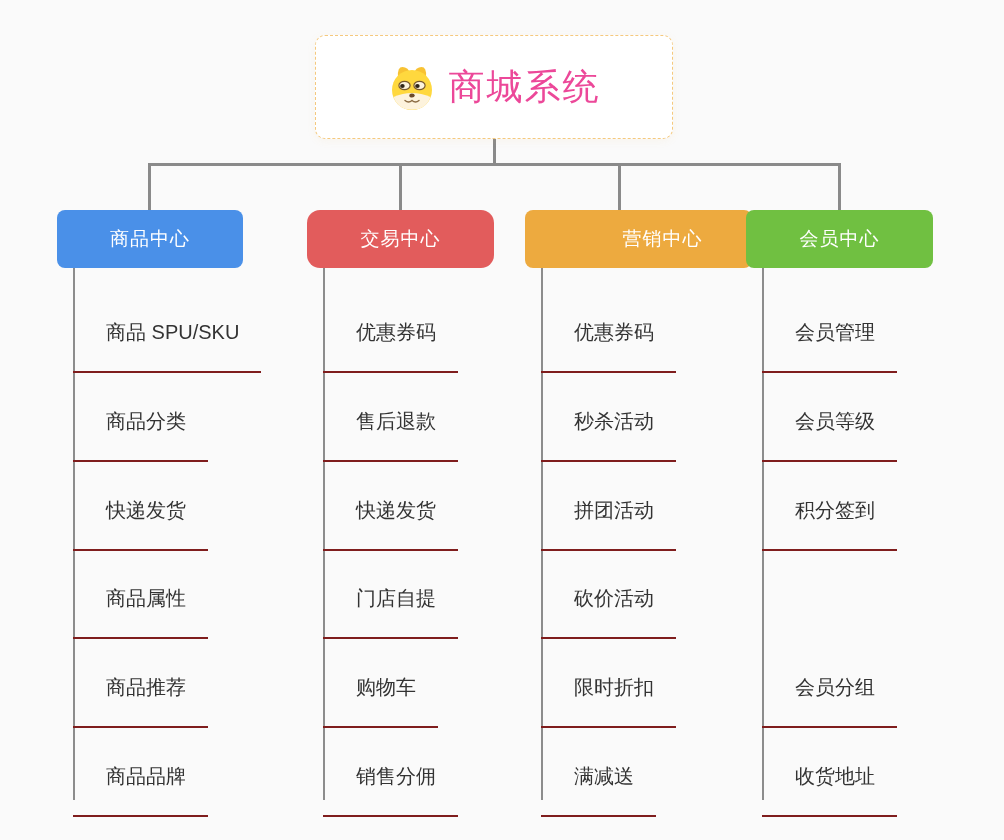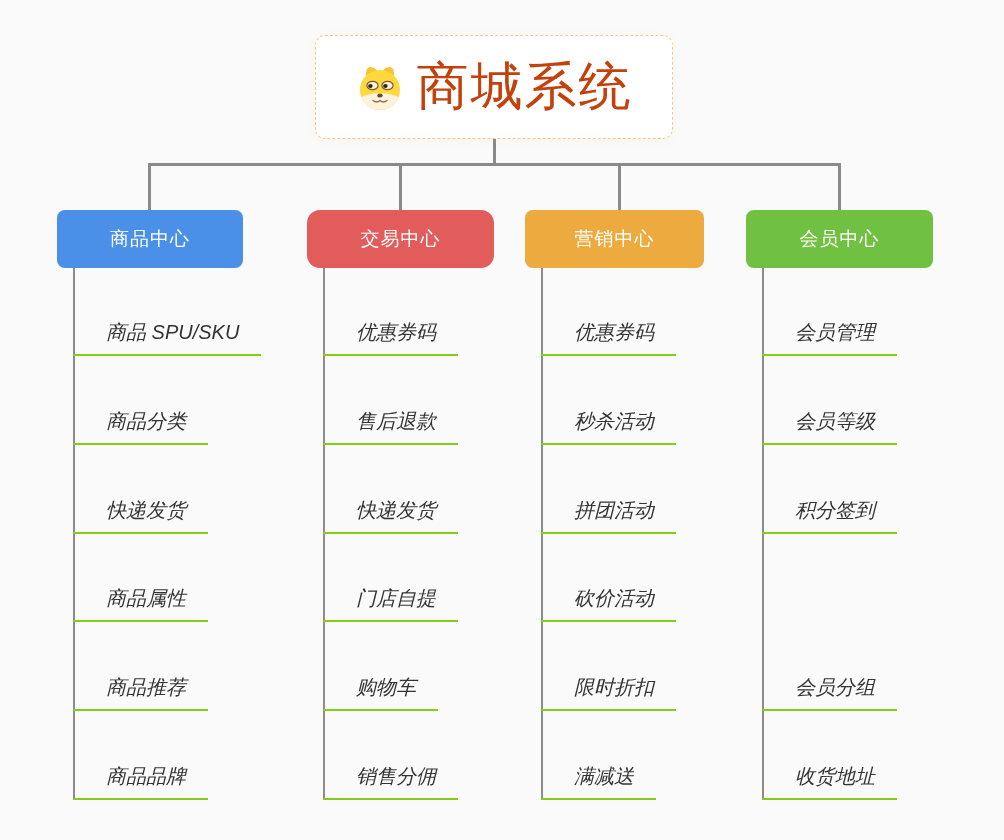--- a/index.html
+++ b/index.html
@@ -20,22 +20,22 @@
     width: 358px; height: 104px;
     background: #ffffff;
     border: 1px dashed #f5c97e;
     border-radius: 10px;
     box-sizing: border-box;
     display: flex; align-items: center; justify-content: center;
     gap: 13px;
     box-shadow: 0 2px 8px rgba(230, 180, 90, 0.08);
   }
   .root-title {
-    font-size: 52px;
-    color: #c2410c;
+    font-size: 36px;
+    color: #ec4899;
     letter-spacing: 2px;
     white-space: nowrap;
   }
   .doge { width: 48px; height: 48px; flex: 0 0 auto; }
 
   
   .stub   { left: 493px; top: 139px; width: 3px; height: 25px; }
   .hline  { left: 148px; top: 163px; width: 692px; height: 3px; }
   .drop   { top: 163px; width: 3px; height: 47px; }
   .d0 { left: 148px; } .d1 { left: 399px; } .d2 { left: 618px; } .d3 { left: 838px; }
@@ -43,34 +43,33 @@
   
   .branch {
     position: absolute; top: 210px; height: 58px;
     border-radius: 8px;
     display: flex; align-items: center; justify-content: center;
     color: #ffffff; font-size: 19px; letter-spacing: 1px;
     white-space: nowrap;
   }
   .b0 { left: 57px;  width: 186px; }
   .b1 { left: 307px; width: 187px; }
-  .b2 { left: 525px; width: 179px; }
+  .b2 { left: 525px; width: 179px; padding-left: 48px; }
   .b3 { left: 746px; width: 187px; }
 
   
   .col { position: absolute; top: 268px; width: 230px; height: 540px; }
   .c0 { left: 73px; } .c1 { left: 323px; } .c2 { left: 541px; } .c3 { left: 762px; }
   .vline { position: absolute; left: 0; top: 0; width: 2px; height: 532px; background: #8c8c8c; }
   .leaf {
     position: absolute; left: 0;
     white-space: nowrap;
     font-size: 20px; line-height: 28px; color: #333333;
-    padding: 0 22px 8px 33px;
-    border-bottom: 2px solid #84cc16;
-    font-style: italic;
+    padding: 0 22px 25px 33px;
+    border-bottom: 2px solid #7f1d1d;
   }
   .l0 { top: 50px; } .l1 { top: 139px; } .l2 { top: 228px; }
   .l3 { top: 316px; } .l4 { top: 405px; } .l5 { top: 494px; }
 </style>
 </head>
 <body>
 
 <div class="canvas">
 
   <div class="line stub"></div>

